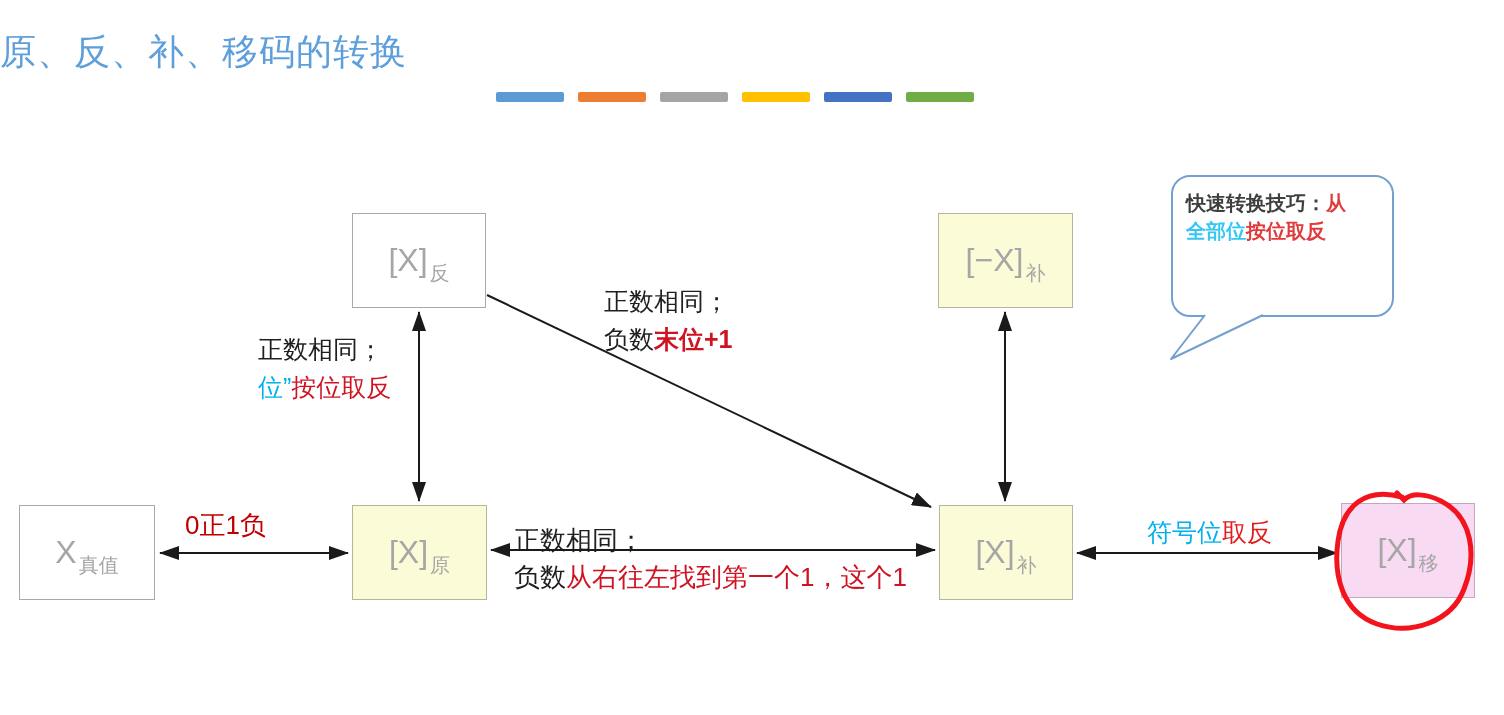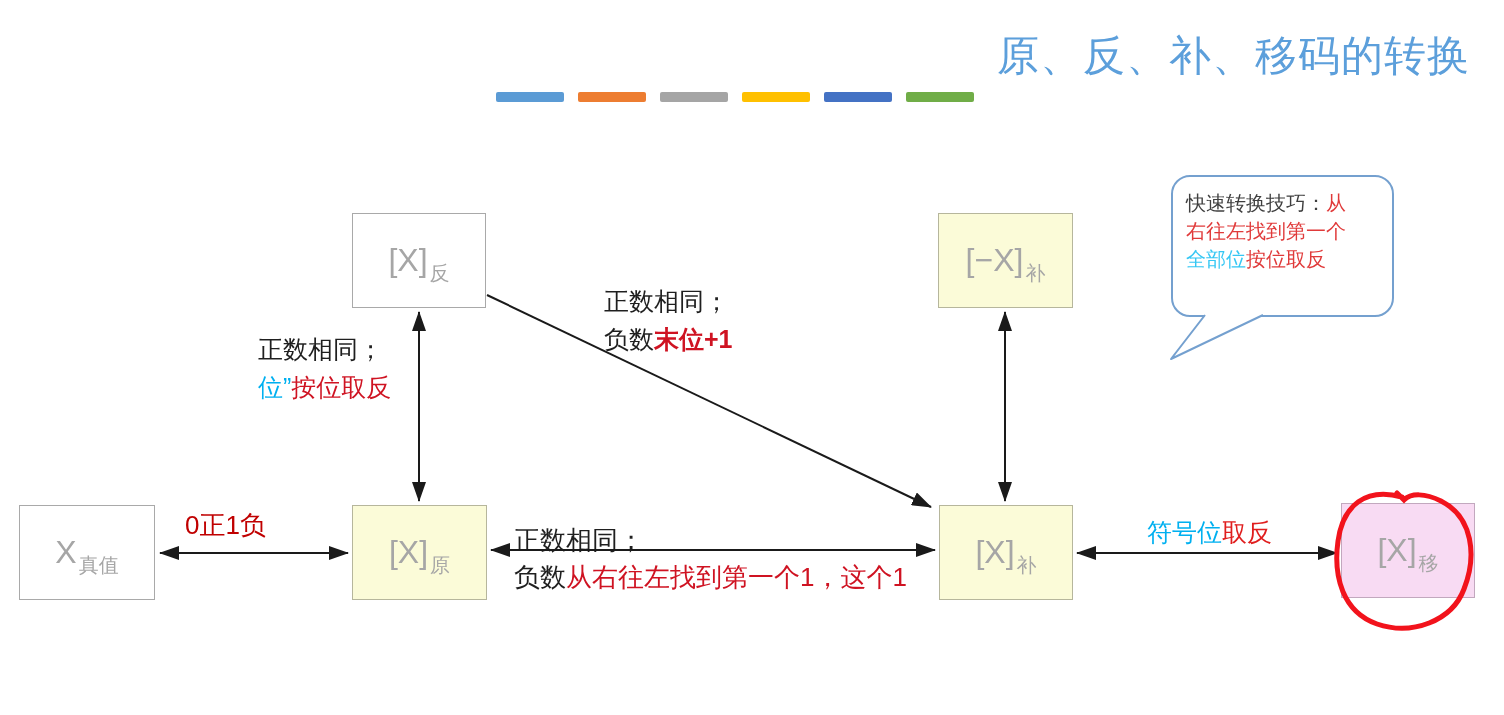--- a/index.html
+++ b/index.html
@@ -1,21 +1,21 @@
 <!DOCTYPE html>
 <html><head>
 <meta charset="utf-8">
 <style>
   html,body{margin:0;padding:0;background:#fff;}
   #canvas{position:relative;width:1504px;height:715px;background:#ffffff;overflow:hidden;
           font-family:"Liberation Sans","DejaVu Sans",sans-serif;}
 
   
-  .title{position:absolute;top:28px;left:0;width:1470px;text-align:right;
-         font-size:42px;letter-spacing:1px;font-weight:400;}
+  .title{position:absolute;top:28px;left:0;width:1470px;text-align:left;
+         font-size:36px;letter-spacing:1px;font-weight:400;}
   .bars{position:absolute;top:92px;left:735px;transform:translateX(-50%);
         display:flex;gap:14px;}
   .bars .bar{width:68px;height:10px;border-radius:2px;}
 
   
   .box{position:absolute;width:134px;height:95px;box-sizing:border-box;
        display:flex;align-items:center;justify-content:center;
        border:1.6px solid #a9a9a9;background:#ffffff;color:#a6a6a6;}
   .box .bmain{font-size:32px;}
   .box .bsub{font-size:20px;margin-top:26px;margin-left:2px;}
@@ -33,21 +33,21 @@
   .lbl{position:absolute;font-size:25px;line-height:38px;white-space:nowrap;}
   .lbl .tline{white-space:nowrap;}
   #lbl-zhen-yuan{left:185px;top:506px;font-size:26px;}
   #lbl-yuan-fan {left:258px;top:330px;}
   #lbl-fan-bu   {left:604px;top:282px;}
   #lbl-bu-negbu {left:1018px;top:366px;font-size:26px;}
   #lbl-yuan-bu  {left:514px;top:522px;font-size:26px;line-height:37px;}
   #lbl-bu-yi    {left:1147px;top:513px;}
 
   
-  .callout-text{position:absolute;left:1186px;top:189px;font-size:20px;line-height:28px;}
+  .callout-text{position:absolute;left:1186px;top:189px;font-size:20px;line-height:28px;font-weight:bold;}
 
   
   #overlay{position:absolute;left:0;top:0;z-index:5;pointer-events:none;}
   .ztop{z-index:6;}
 </style>
 </head>
 <body>
 
 <div id="canvas">
 
@@ -122,16 +122,15 @@
     <rect x="1172" y="176" width="221" height="140" rx="18" fill="#ffffff" stroke="#74a0cf" stroke-width="2"></rect>
     <path d="M1205,315 L1171,359 L1263,315" fill="#ffffff" stroke="#74a0cf" stroke-width="2" stroke-linejoin="round"></path>
 
     <path d="M1402,497 C1366,487 1343,505 1338,541 C1333,577 1343,612 1377,624
              C1412,636 1452,621 1464,589 C1477,556 1473,517 1441,501
              C1425,493 1411,493 1404,500 L1397,493" fill="none" stroke="#f2131c" stroke-width="5" stroke-linecap="round"></path>
   </svg>
 
   <div class="callout-text ztop">
       <div class="tline"><span style="color: rgb(63, 63, 63);">快速转换技巧：</span><span style="color: rgb(224, 58, 58);">从</span></div>
-      <div class="tline"><span style="color: rgb(224, 58, 58);">右往左找到第一个</span></div>
       <div class="tline"><span style="color: rgb(53, 199, 244);">全部位</span><span style="color: rgb(224, 58, 58);">按位取反</span></div>
     </div>
 </div>
 
 </body></html>

